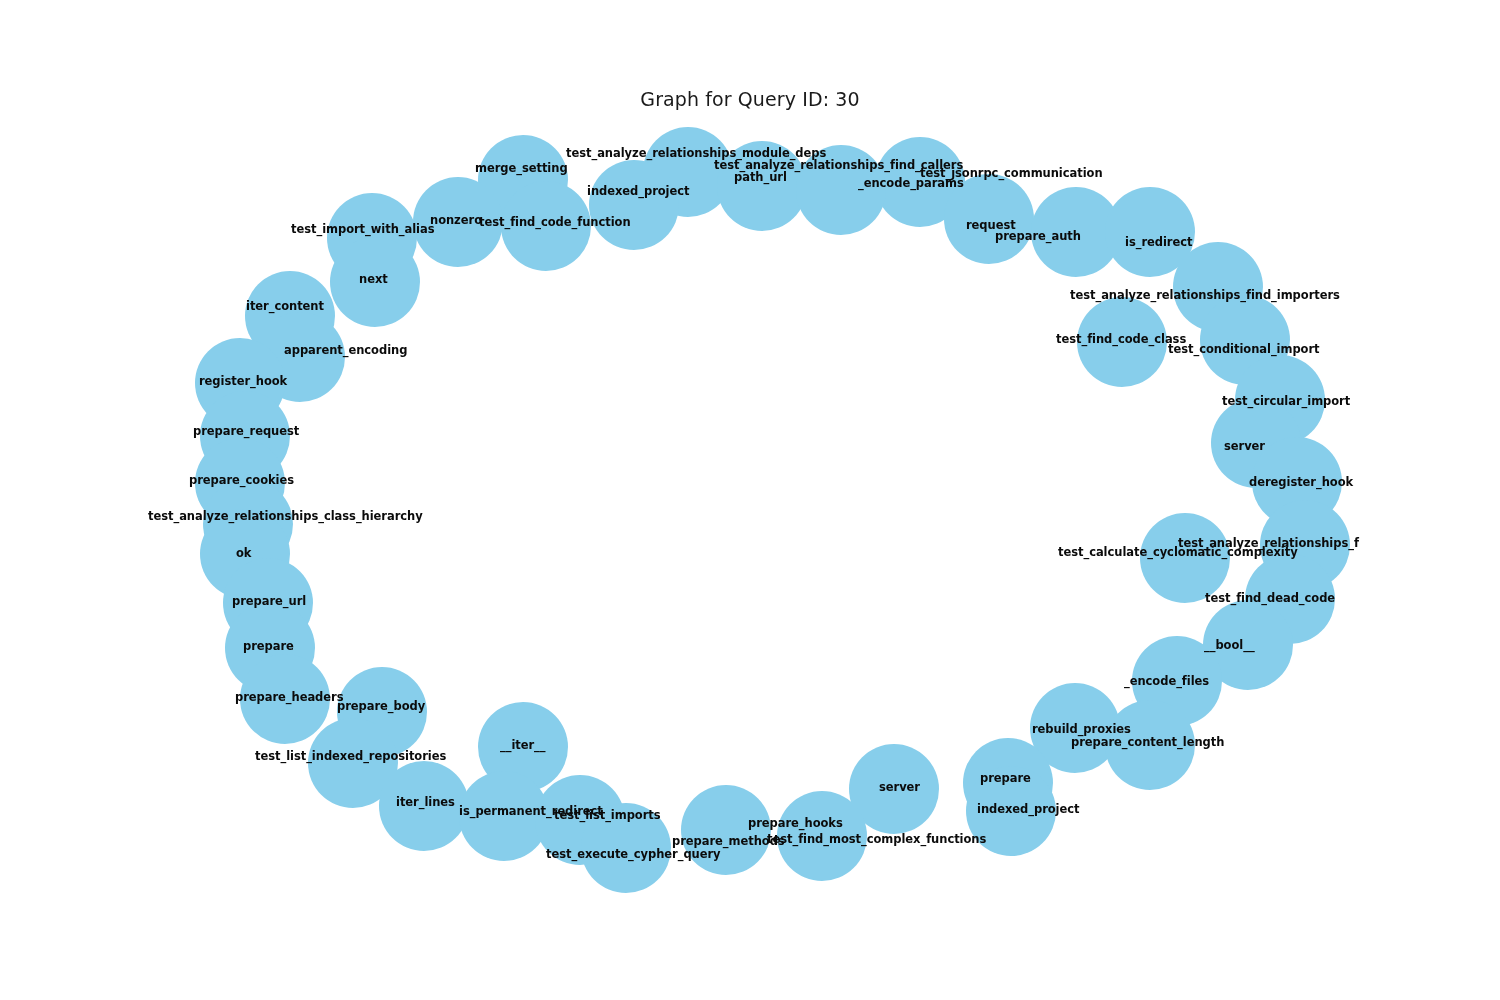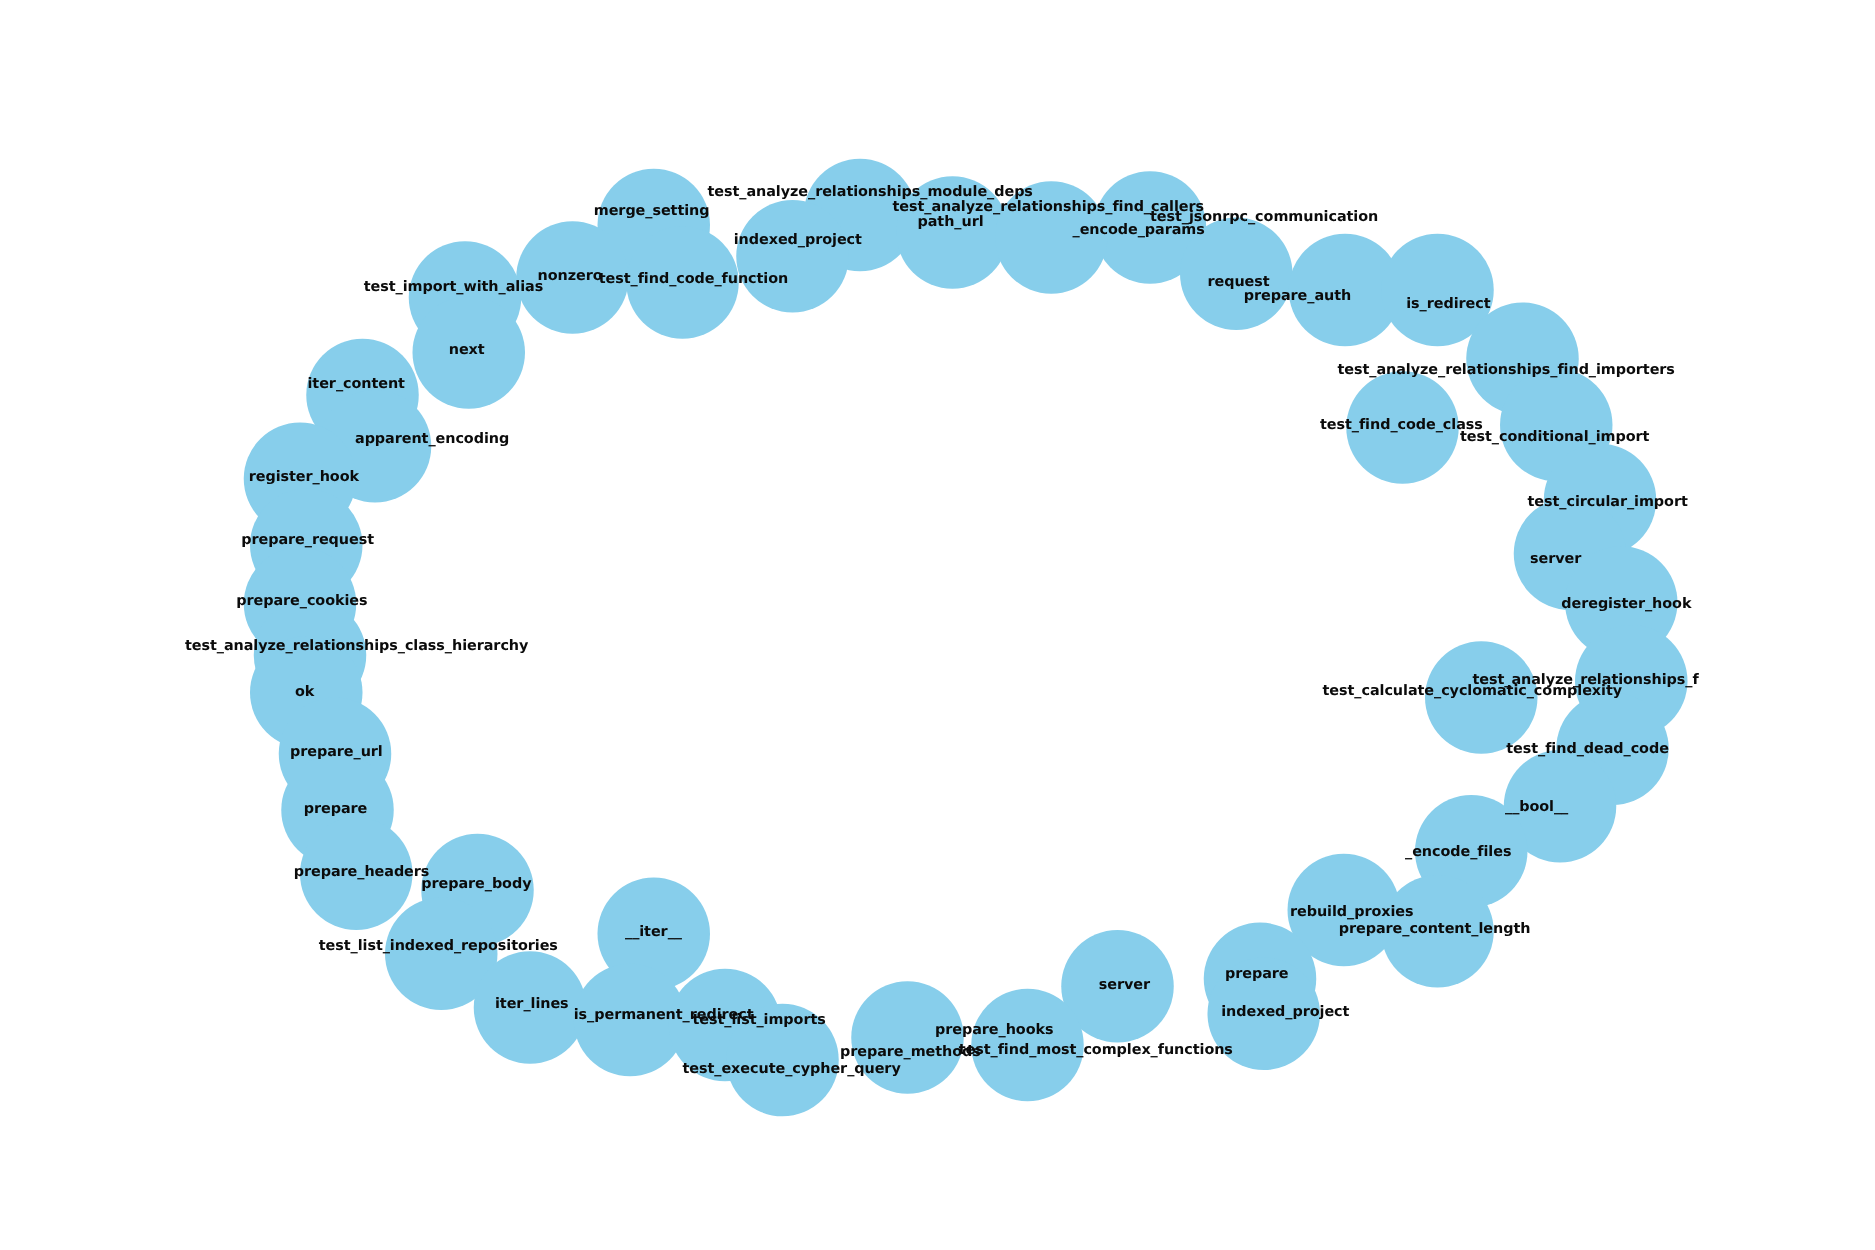--- a/index.html
+++ b/index.html
@@ -60,20 +60,21 @@
     height: 1000px;
   }
   .labels-layer { pointer-events: none; }
   .node-label { pointer-events: auto; }
 </style>
 </head>
 <body>
 
 <div id="figure">
 
+  <div id="plot-title">Graph for Query ID: 30</div>
 
   <div id="graph-canvas">
     <div class="nodes-layer" id="nodes-layer">
         <div class="graph-node" style="left: 643px; top: 127px; width: 90px; height: 90px; background: rgb(135, 206, 235);"></div>
         <div class="graph-node" style="left: 478px; top: 135px; width: 90px; height: 90px; background: rgb(135, 206, 235);"></div>
         <div class="graph-node" style="left: 717px; top: 141px; width: 90px; height: 90px; background: rgb(135, 206, 235);"></div>
         <div class="graph-node" style="left: 875px; top: 137px; width: 90px; height: 90px; background: rgb(135, 206, 235);"></div>
         <div class="graph-node" style="left: 796px; top: 145px; width: 90px; height: 90px; background: rgb(135, 206, 235);"></div>
         <div class="graph-node" style="left: 589px; top: 160px; width: 90px; height: 90px; background: rgb(135, 206, 235);"></div>
         <div class="graph-node" style="left: 501px; top: 181px; width: 90px; height: 90px; background: rgb(135, 206, 235);"></div>

